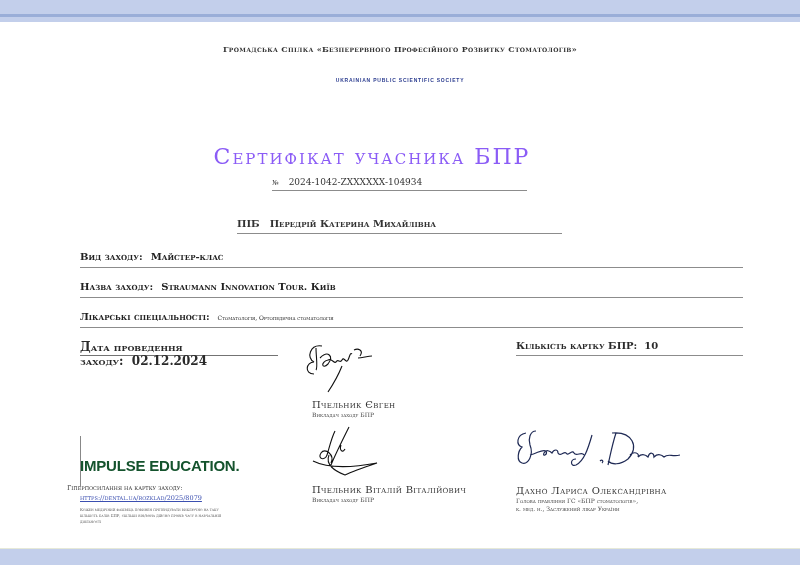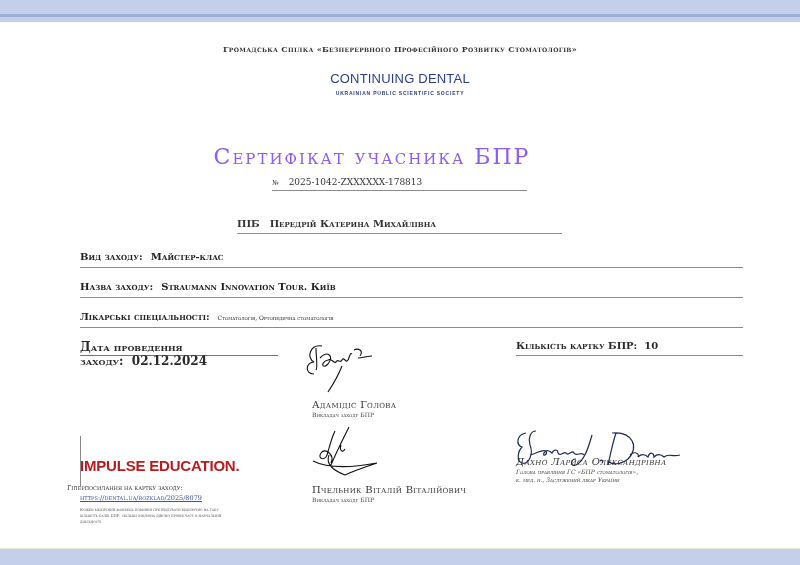--- a/index.html
+++ b/index.html
@@ -24,45 +24,44 @@
   .pib { left: 237px; top: 218px; width: 325px; border-bottom: 1px solid #8c8c8c; height: 15px; font-size: 10px; font-weight: bold; color: #333; }
   .pib .lbl { margin-right: 10px; font-variant: small-caps; }
   .pib .val { font-variant: small-caps; }
   .row { left: 80px; width: 663px; border-bottom: 1px solid #8c8c8c; height: 16px; font-size: 10px; font-weight: bold; color: #222; font-variant: small-caps; }
   .row .lbl { margin-right: 8px; }
   .row .small { font-size: 6px; font-weight: normal; }
   .date { left: 80px; top: 340px; width: 198px; border-bottom: 1px solid #737373; height: 15px; font-size: 12px; font-weight: bold; font-variant: small-caps; }
   .points { left: 516px; top: 340px; width: 227px; border-bottom: 1px solid #8c8c8c; height: 15px; font-size: 10px; font-weight: bold; font-variant: small-caps; }
   .sig-name { font-size: 10px; color: #333; font-variant: small-caps; letter-spacing: 0.3px; }
   .sig-role { font-size: 6px; color: #444; font-variant: small-caps; margin-top: 1px; }
-  .impulse { left: 80px; top: 457px; font-family: "Liberation Sans", sans-serif; font-weight: bold; font-size: 15px; color: #b91c1c; letter-spacing: -0.2px; text-align: center; }
+  .impulse { left: 80px; top: 457px; font-family: "Liberation Sans", sans-serif; font-weight: bold; font-size: 15px; color: #14532d; letter-spacing: -0.2px; text-align: center; }
   .impulse-bar { left: 80px; top: 436px; width: 1px; height: 50px; background: #888; }
   .hyper-lbl { left: 67px; top: 484px; font-size: 6.5px; font-variant: small-caps; color: #333; }
   .hyper-link { left: 80px; top: 494px; font-size: 6.5px; font-variant: small-caps; color: #3b4fb0; text-decoration: underline; }
   .disclaimer { left: 80px; top: 507px; width: 150px; font-size: 3.8px; line-height: 6px; color: #555; font-variant: small-caps; }
   svg { overflow: visible; }
 </style>
 </head>
 <body>
 
 <div class="band-top abs">
     <div class="stripe"></div>
   </div>
 
 <div class="abs org">Громадська Спілка «Безперервного Професійного Розвитку Стоматологів»</div>
 
 <div class="abs logo">
-  <div class="l1">CONTINUING DENTAL</div>
   <div class="l3">UKRAINIAN PUBLIC SCIENTIFIC SOCIETY</div>
 </div>
 
 <div class="abs title">Сертифікат учасника БПР</div>
 
 <div class="abs cert-no">
-  <span class="sym">№</span><span>2025-1042-ZXXXXXX-178813</span>
+  <span class="sym">№</span><span>2024-1042-ZXXXXXX-104934</span>
 </div>
 
 <div class="abs pib">
   <span class="lbl">ПІБ</span><span class="val">Передрій Катерина Михайлівна</span>
 </div>
 
 <div class="abs row" style="top:251px;">
   <span class="lbl">Вид заходу:</span><span>Майстер-клас</span>
 </div>
 
@@ -79,36 +78,36 @@
 </div>
 
 <div class="abs points">
   <span>Кількість картку БПР:</span>&nbsp;&nbsp;<span>10</span>
 </div>
 
 <svg class="abs" style="left:300px;top:340px;" width="80" height="60">
   <path d="M22 6 C10 4 6 18 14 22 C6 22 4 34 14 34 M16 8 C16 16 18 28 16 30 M20 18 C28 10 34 16 28 24 C22 30 20 22 28 20 C32 18 34 24 36 22 C38 18 40 24 42 20 C44 16 46 24 48 20 C50 16 50 12 52 14 M54 10 C58 8 64 10 60 16 M58 18 C62 18 68 16 72 16 M42 26 C38 36 32 46 28 52" stroke="#111" stroke-width="1.1" fill="none"></path>
 </svg>
 <div class="abs" style="left:312px;top:399px;">
-  <div class="sig-name">Адамідіс Голова</div>
+  <div class="sig-name">Пчельник Євген</div>
   <div class="sig-role">Викладач заходу БПР</div>
 </div>
 
 <svg class="abs" style="left:305px;top:425px;" width="80" height="55">
   <path d="M30 6 C26 14 24 24 22 30 C20 36 12 34 16 28 C20 22 30 30 26 38 M44 2 C38 14 30 30 26 40 M36 20 C34 26 38 28 40 24 M8 36 C20 42 40 44 72 38 C60 42 48 46 40 50 C30 46 20 40 24 30" stroke="#111" stroke-width="1.1" fill="none"></path>
 </svg>
 <div class="abs" style="left:312px;top:484px;">
   <div class="sig-name">Пчельник Віталій Віталійович</div>
   <div class="sig-role">Викладач заходу БПР</div>
 </div>
 
 <svg class="abs" style="left:512px;top:425px;" width="180" height="50">
   <path d="M14 8 C4 10 4 20 10 22 C6 26 4 36 10 38 C16 40 22 30 18 20 C16 14 18 6 24 6 M18 30 C26 28 30 24 34 26 C36 30 30 32 32 28 C34 24 38 26 40 28 C42 24 46 24 46 28 C48 32 52 26 54 28 C56 32 60 24 62 28 C64 32 70 26 72 30 M80 10 C76 24 72 36 64 40 C58 42 58 34 64 34 M88 36 C90 34 92 36 90 38 M104 8 C100 20 98 32 96 40 M100 8 C120 6 128 22 116 34 C108 40 100 40 96 36 M118 30 C122 26 128 28 126 32 C130 28 134 30 136 32 C138 26 142 28 142 32 C146 28 150 30 152 32 C156 28 160 32 168 30" stroke="#1f2a55" stroke-width="1.2" fill="none"></path>
 </svg>
-<div class="abs" style="left:516px;top:456px;font-style:italic;">
+<div class="abs" style="left:516px;top:485px;">
   <div class="sig-name">Дахно Лариса Олександрівна</div>
   <div class="sig-role">Голова правління ГС «БПР стоматологів»,</div>
   <div class="sig-role">к. мед. н., Заслужений лікар України</div>
 </div>
 
 <div class="abs impulse-bar"></div>
 <div class="abs impulse">IMPULSE EDUCATION.</div>
 <div class="abs hyper-lbl">Гіперпосилання на картку заходу:</div>
 <a class="abs hyper-link">https://dental.ua/rozklad/2025/8079</a>
 <div class="abs disclaimer">Кожен медичний фахівець повинен претендувати виключно на таку кількість балів БПР, скільки він/вона дійсно провів часу в навчальній діяльності</div>

